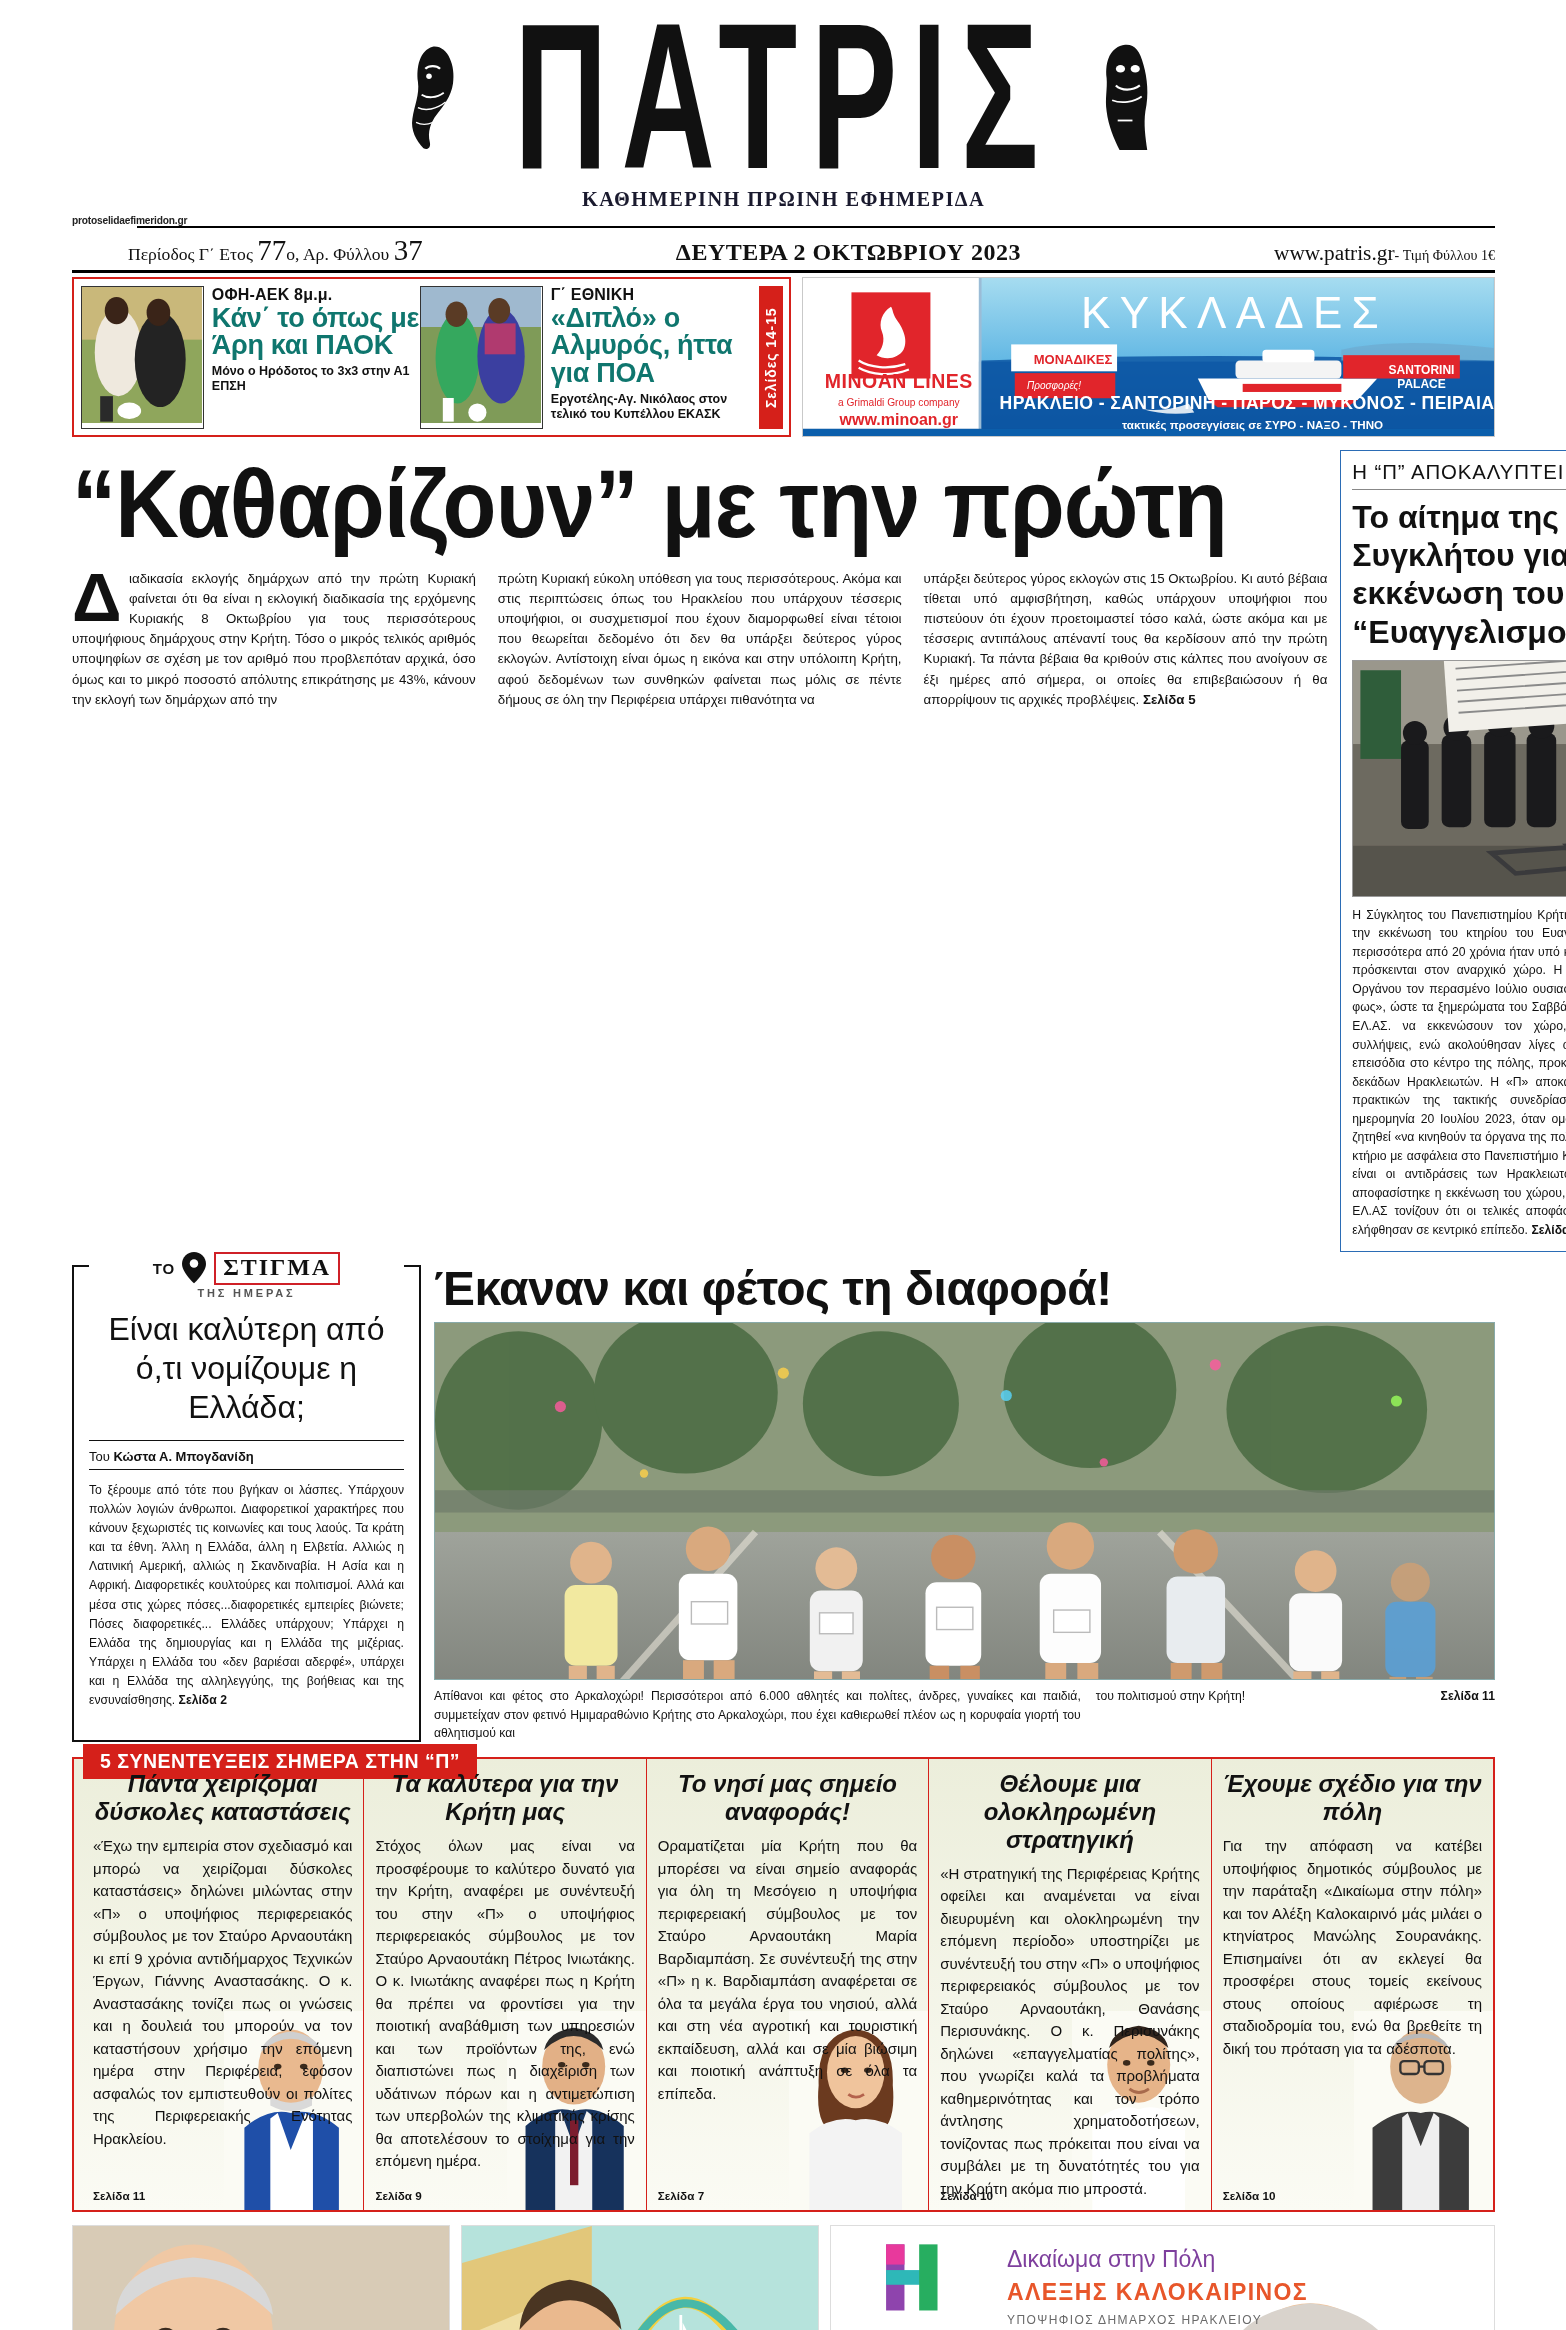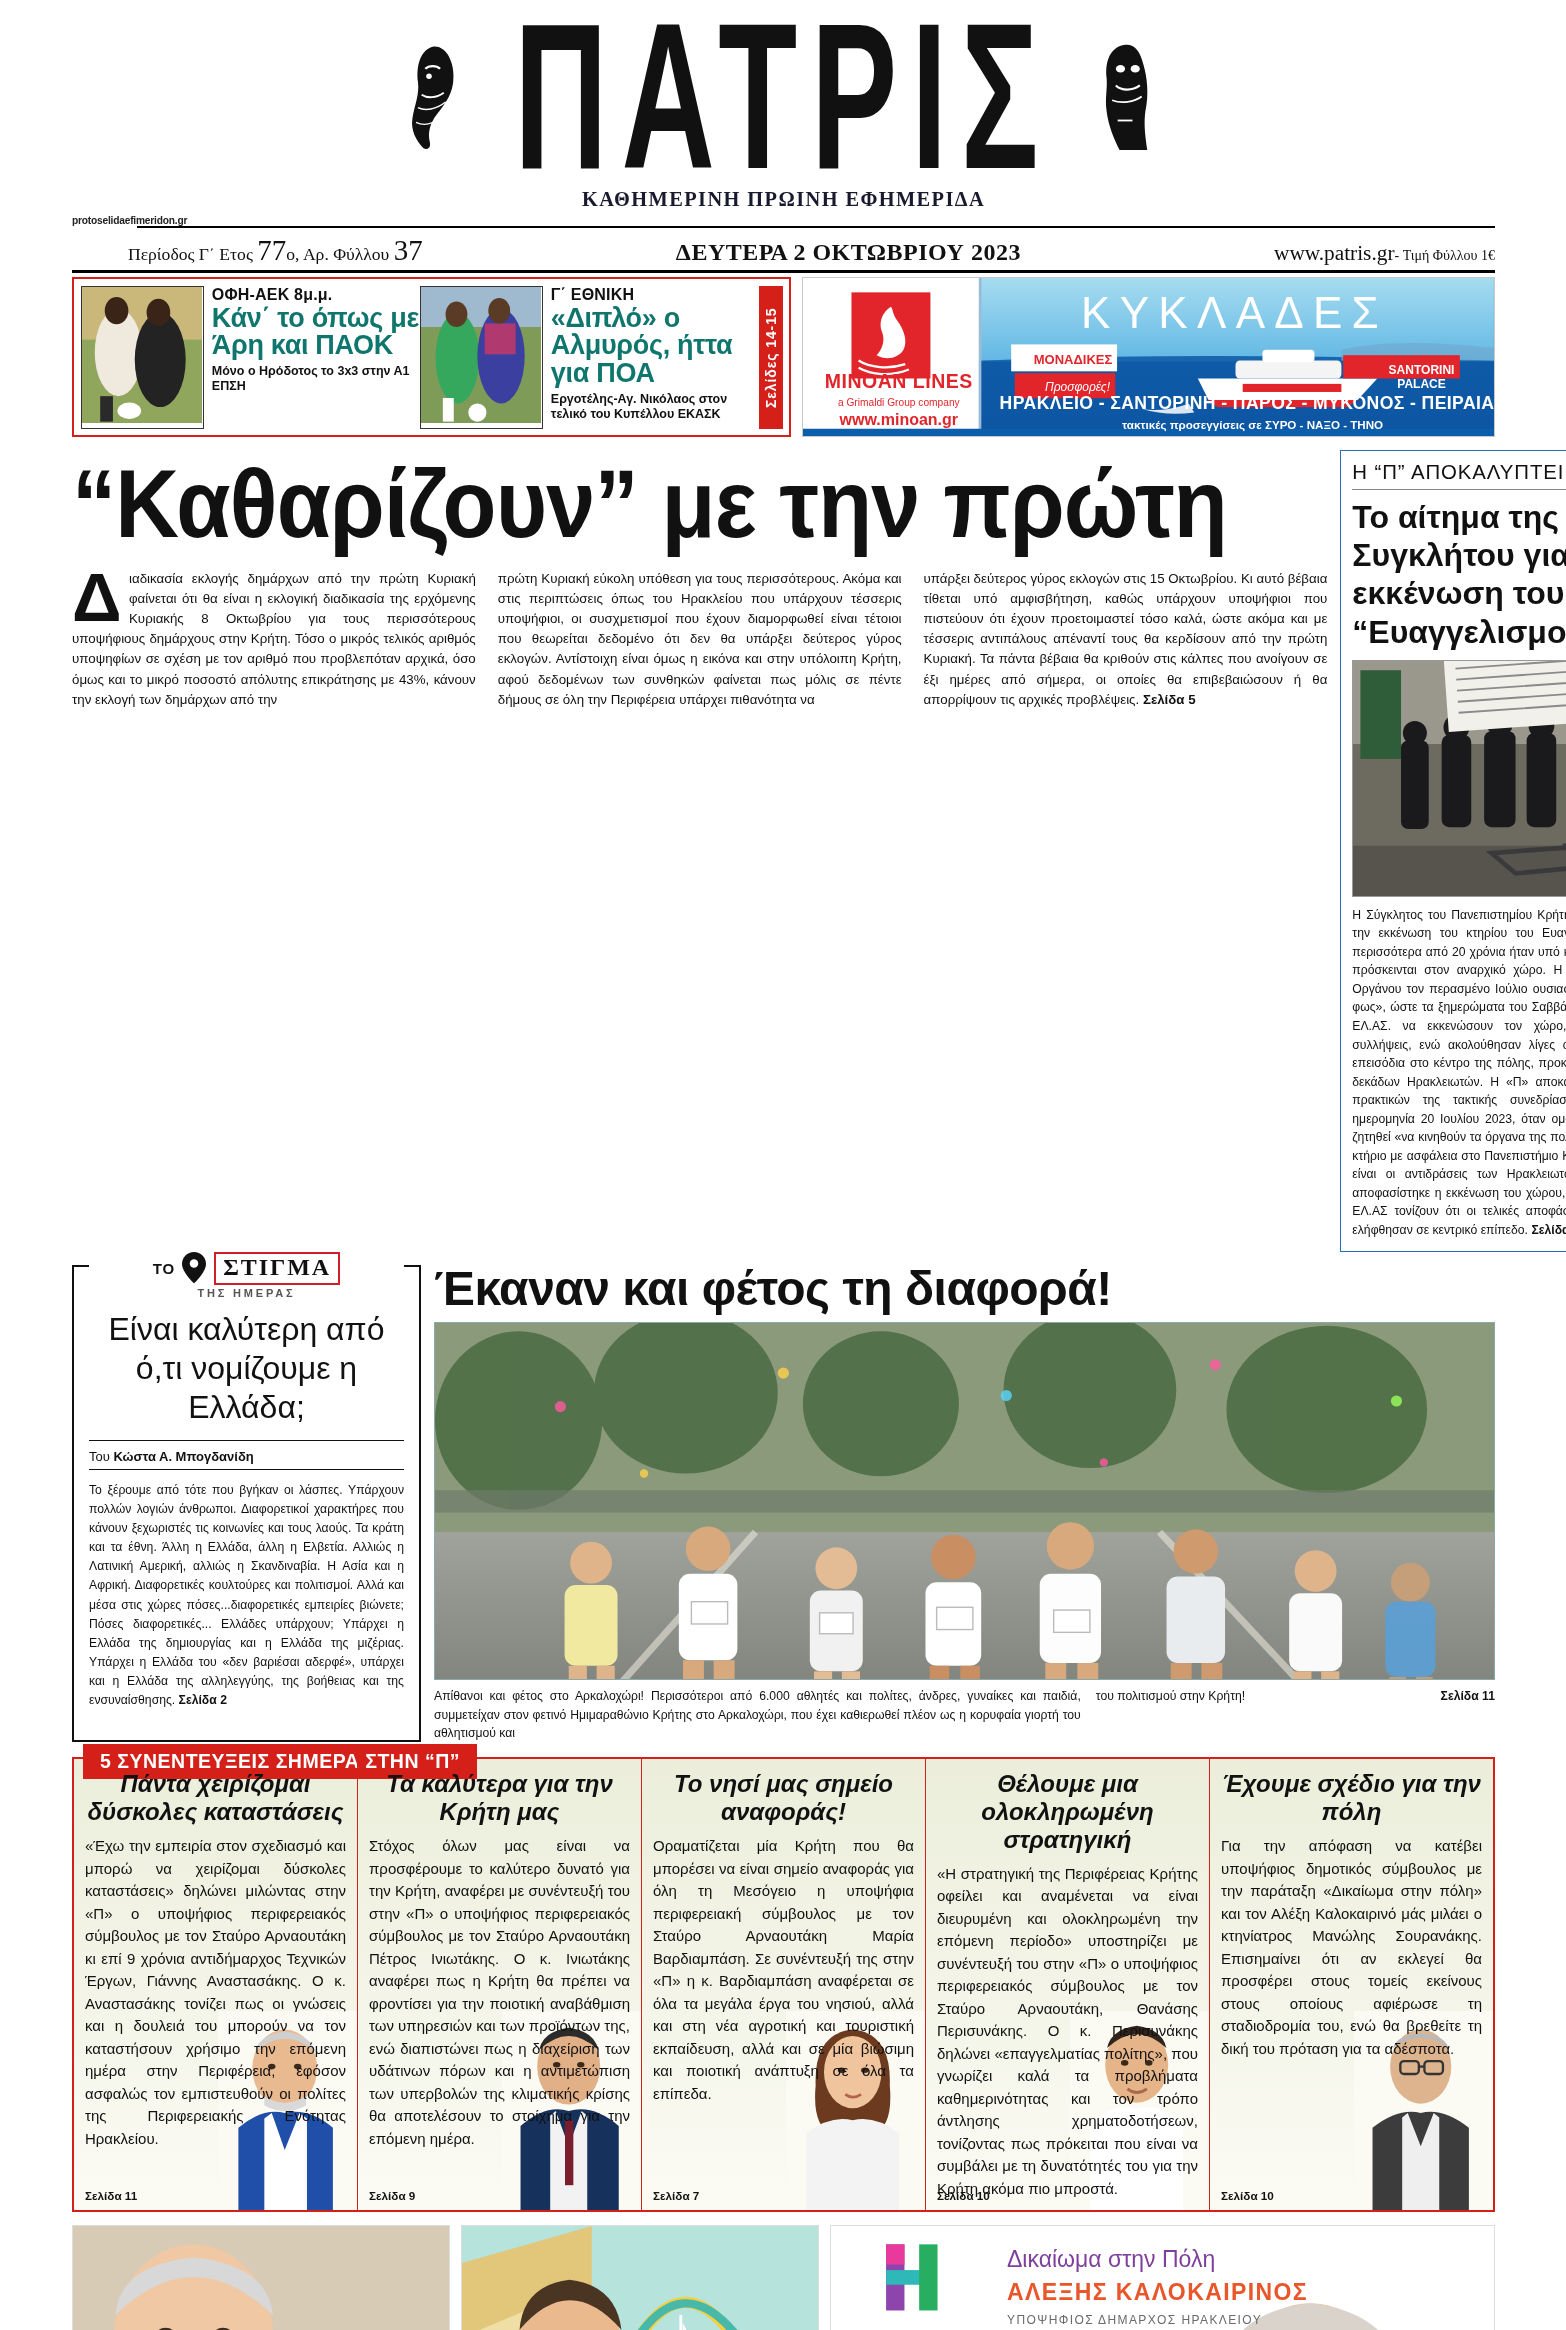--- a/index.html
+++ b/index.html
@@ -117,21 +117,21 @@
   .stigma-text { font-size: 12.2px; line-height: 1.56; text-align: justify; margin-top: 11px; }
 
   .marathon-box { flex: 1; }
   .mar-head { font-size: 48px; font-weight: bold; letter-spacing: -0.5px; line-height: 1; color: #111; }
   .mar-photo { margin-top: 9.3px; height: 358px; border: 0.9px solid #8aa; position: relative; overflow: hidden; background: #8e9a8f; }
   .mar-cap { display: flex; gap: 15px; font-size: 12.2px; line-height: 1.5; margin-top: 7.4px; text-align: justify; }
   .mar-cap .c1 { flex: 1.62; }
   .mar-cap .c2 { flex: 1; }
 
   
-  .iv-wrap { margin-top: 15px; border: 2.8px solid #d5201a; position: relative; background: linear-gradient(#eceedb, #fbfbf4); }
+  .iv-wrap { margin-top: 15px; border: 2.8px solid #d5201a; position: relative; background: linear-gradient(#eceedb, #fbfbf4); padding-left: 8px; }
   .iv-badge {
     position: absolute; top: -15px; left: 9.3px; background: #d5201a; color: #fff;
     font-size: 19.5px; font-weight: bold; padding: 5.6px 16.7px 6.5px 16.7px; letter-spacing: 0.5px;
   }
   .iv-names { display: flex; padding: 32px 0 7.4px 0; border-bottom: 2.8px solid #d5201a; }
   .iv-names div { flex: 1; text-align: center; font-size: 20.4px; letter-spacing: 0.5px; color: #111; }
   .iv-cols { display: flex; }
   .iv-col { flex: 1; border-right: 1.9px solid #d5201a; padding: 11px 11px 9.3px 11px; position: relative; min-height: 345px; }
   .iv-col:last-child { border-right: none; }
   .iv-title { text-align: center; font-size: 24px; font-weight: bold; font-style: italic; line-height: 1.16; color: #111; }
@@ -284,21 +284,21 @@
         <rect x="236" y="106" width="112" height="28" fill="#e1252b"></rect>
         <rect x="602" y="86" width="130" height="26" fill="#e1252b"></rect>
       </svg>
       <div style="position:absolute; left:9.3px; top:93px; width:173px; text-align:center;">
         <div style="color:#e1252b;font-weight:bold;font-size:19.5px;line-height:1.05;letter-spacing:0.5px;">MINOAN LINES</div>
         <div style="color:#e1252b;font-size:10.2px;margin-top:5.6px;">a Grimaldi Group company</div>
         <div style="color:#e1252b;font-weight:bold;font-size:16px;margin-top:2.8px;">www.minoan.gr</div>
       </div>
       <div style="position:absolute;left:278px;top:9.3px;color:#fff;font-size:44px;letter-spacing:9.3px;">ΚΥΚΛΑΔΕΣ</div>
       <div style="position:absolute;left:219px;top:74px;width:102px;text-align:center;color:#e1252b;font-weight:bold;font-size:13px;">ΜΟΝΑΔΙΚΕΣ</div>
-      <div style="position:absolute;left:207px;top:102px;width:100px;text-align:right;color:#fff;font-style:italic;font-size:12px;">Προσφορές!</div>
+      <div style="position:absolute;left:224px;top:102px;width:100px;text-align:left;color:#fff;font-style:italic;font-size:10px;">Προσφορές!</div>
       <div style="position:absolute;left:560px;top:85px;width:117px;text-align:center;color:#fff;font-weight:bold;font-size:12px;">SANTORINI PALACE</div>
       <div style="position:absolute;left:186px;bottom:22px;width:527px;text-align:center;color:#fff;font-weight:bold;font-size:17.6px;letter-spacing:0.4px;">ΗΡΑΚΛΕΙΟ - ΣΑΝΤΟΡΙΝΗ - ΠΑΡΟΣ - ΜΥΚΟΝΟΣ - ΠΕΙΡΑΙΑΣ</div>
       <div style="position:absolute;left:186px;bottom:5.6px;width:527px;text-align:center;color:#fff;font-weight:bold;font-size:11.6px;">τακτικές προσεγγίσεις σε ΣΥΡΟ - ΝΑΞΟ - ΤΗΝΟ</div>
     </div>
   </div>
 
   <div class="main-grid">
 
     <div class="col-left">
       <div class="lead-head">“Καθαρίζουν” με την πρώτη</div>

